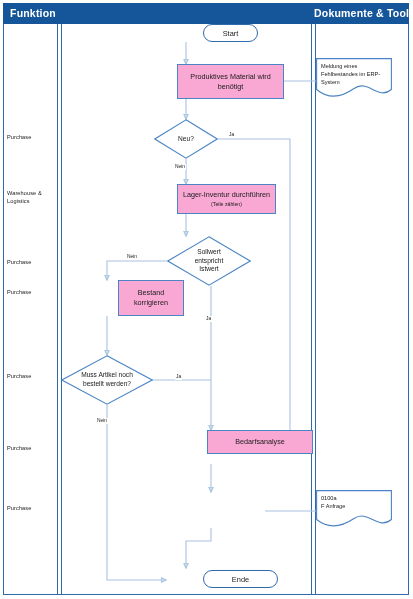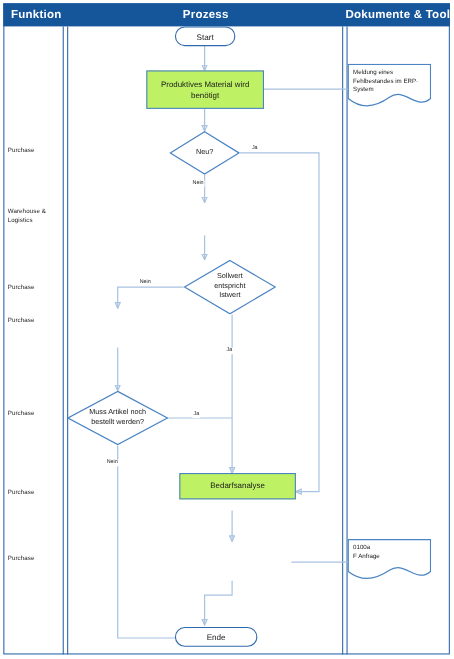--- a/index.html
+++ b/index.html
@@ -77,24 +77,25 @@
   
   .node {
     position: absolute;
     box-sizing: border-box;
     display: flex;
     flex-direction: column;
     align-items: center;
     justify-content: center;
     text-align: center;
     color: #1a1a1a;
+    margin-left: 44px;
   }
   .proc {
     border: 1.1px solid #4a84c4;
-    background: #bef264;
+    background: #f9a8d4;
     font-size: 7.2px;
     line-height: 10px;
     padding: 0 0;
   }
   .proc .sub {
     font-size: 5.2px;
     line-height: 7px;
     margin-top: 1px;
   }
   .term {
@@ -168,21 +169,20 @@
 </style>
 </head>
 <body>
 
 <div id="page">
 
   <div class="frame"></div>
 
   <div class="header-bar">
     <div class="header-cell hc-1">Funktion</div>
-    <div class="header-cell hc-2">Prozess</div>
     <div class="header-cell hc-3">Dokumente &amp; Tools</div>
   </div>
 
   <div class="vdiv d1"></div>
   <div class="vdiv d2"></div>
   <div class="vdiv d3"></div>
   <div class="vdiv d4"></div>
 
   <div class="lane-label" style="top:133px">Purchase</div>
   <div class="lane-label" style="top:189px">Warehouse &amp; Logistics</div>
@@ -243,32 +243,40 @@
 
   <div class="dec" style="left:154px; top:119px; width:64px; height:40px">
     <div class="rhomb">
       <svg viewBox="0 0 64 40" preserveAspectRatio="none">
         <polygon points="32,0.8 63.2,20 32,39.2 0.8,20" fill="#ffffff" stroke="#4a84c4" stroke-width="1.1"></polygon>
       </svg>
     </div>
     <div class="dtext">Neu?</div>
   </div>
 
+  <div class="node proc" style="left:133px; top:184px; width:99px; height:30px">
+    <span>Lager-Inventur durchführen</span>
+    <span class="sub">(Teile zählen)</span>
+  </div>
 
   <div class="dec" style="left:167px; top:236px; width:84px; height:50px">
     <div class="rhomb">
       <svg viewBox="0 0 84 50" preserveAspectRatio="none">
         <polygon points="42,0.8 83.2,25 42,49.2 0.8,25" fill="#ffffff" stroke="#4a84c4" stroke-width="1.1"></polygon>
       </svg>
     </div>
     <div class="dtext">Sollwert
 entspricht
 Istwert</div>
   </div>
 
+  <div class="node proc" style="left:74px; top:280px; width:66px; height:36px">
+    <span style="white-space:pre-line">Bestand
+korrigieren</span>
+  </div>
 
   <div class="dec" style="left:61px; top:355px; width:92px; height:50px">
     <div class="rhomb">
       <svg viewBox="0 0 92 50" preserveAspectRatio="none">
         <polygon points="46,0.8 91.2,25 46,49.2 0.8,25" fill="#ffffff" stroke="#4a84c4" stroke-width="1.1"></polygon>
       </svg>
     </div>
     <div class="dtext">Muss Artikel noch
 bestellt werden?</div>
   </div>

